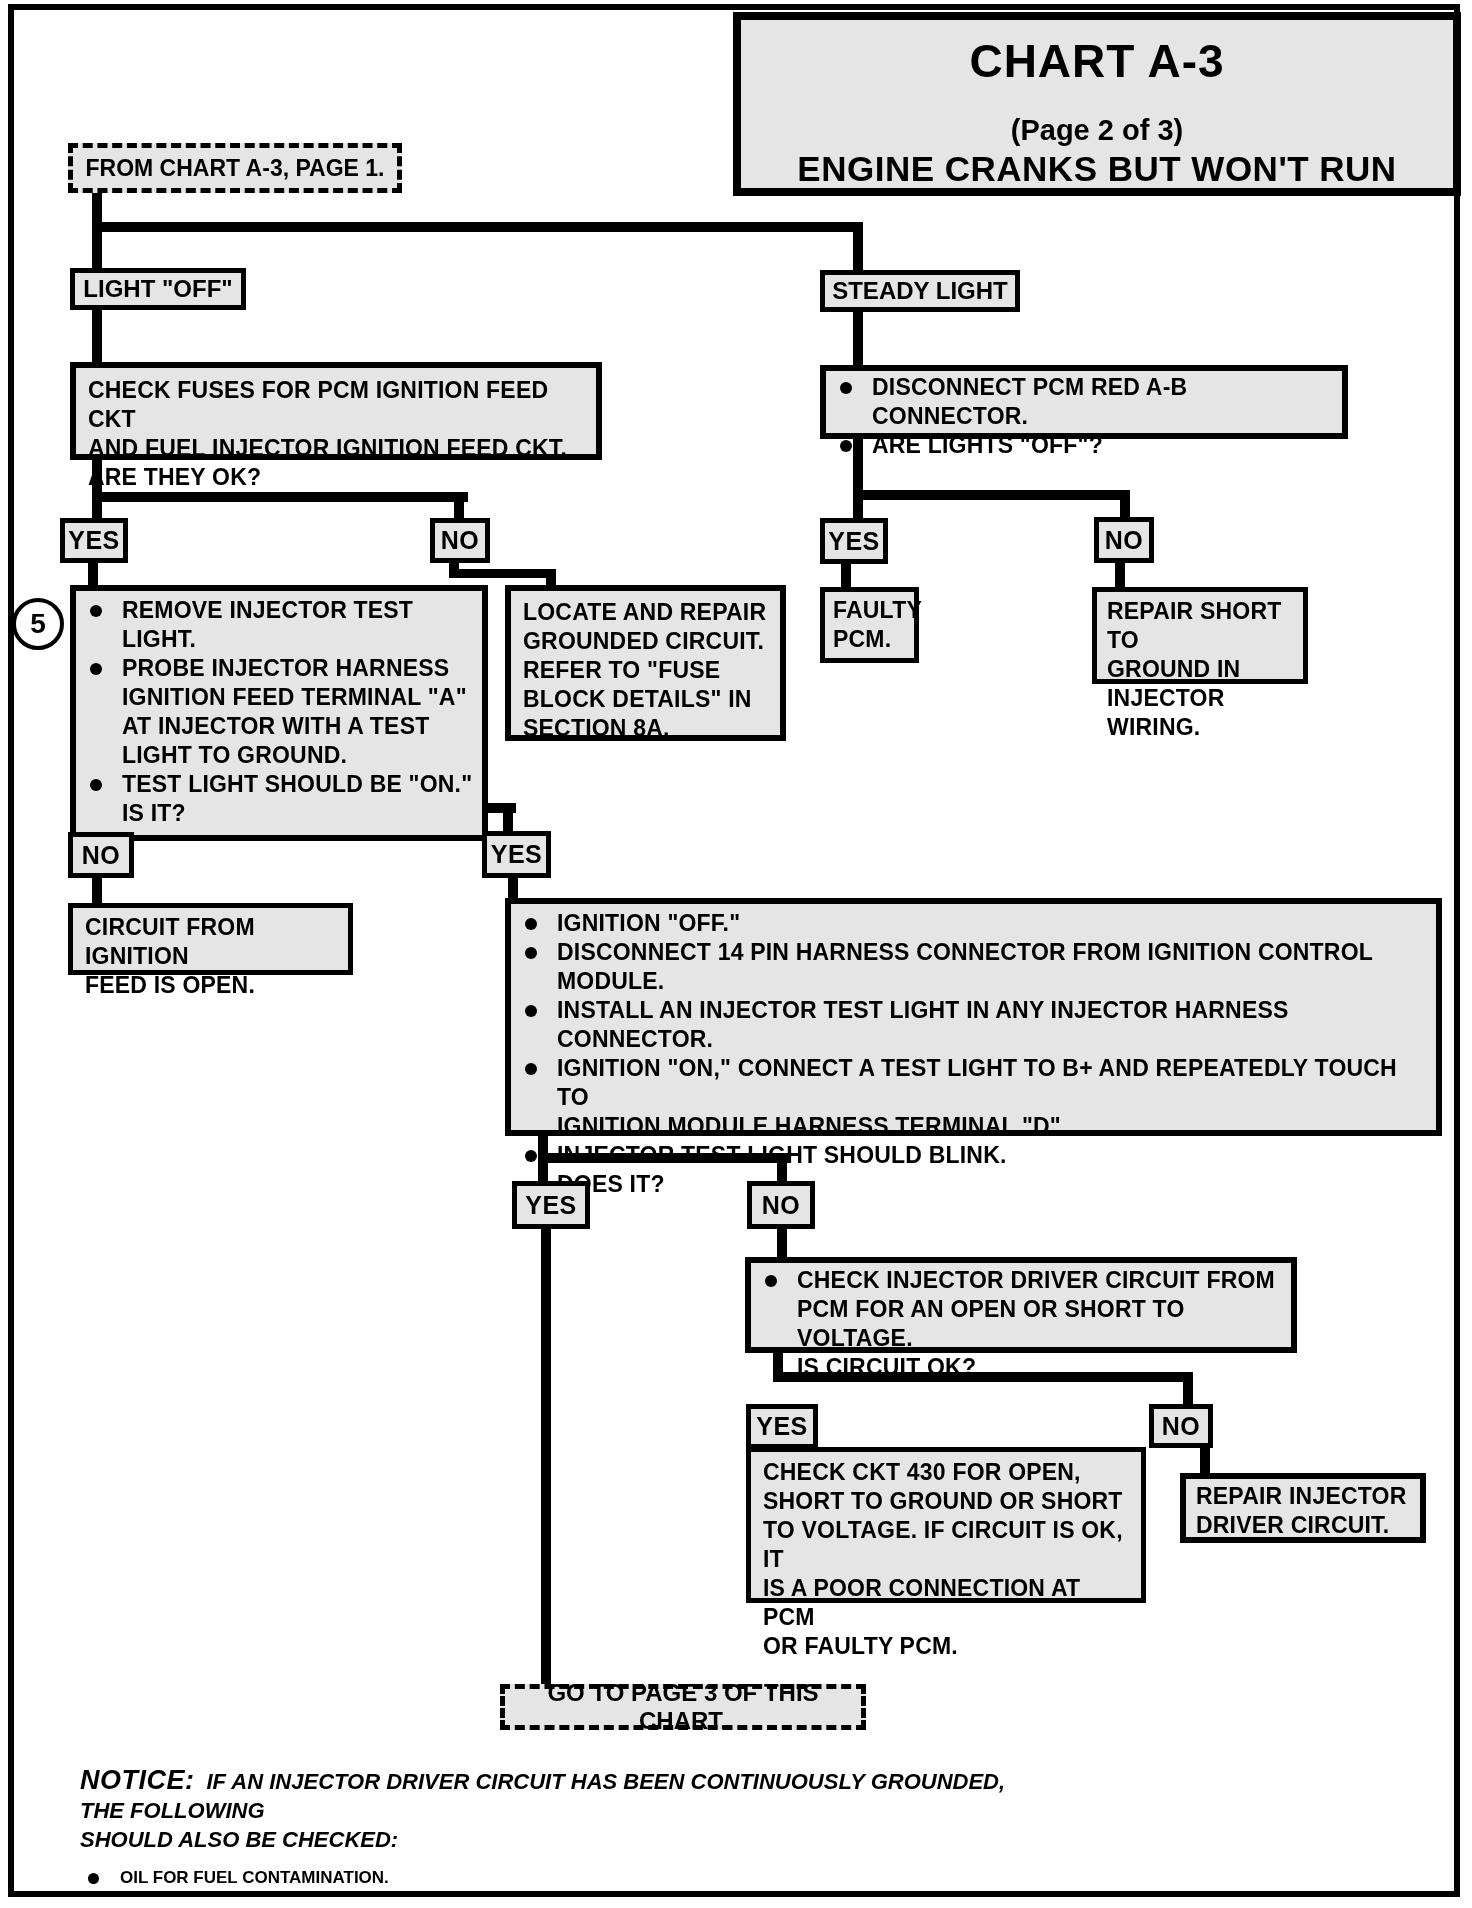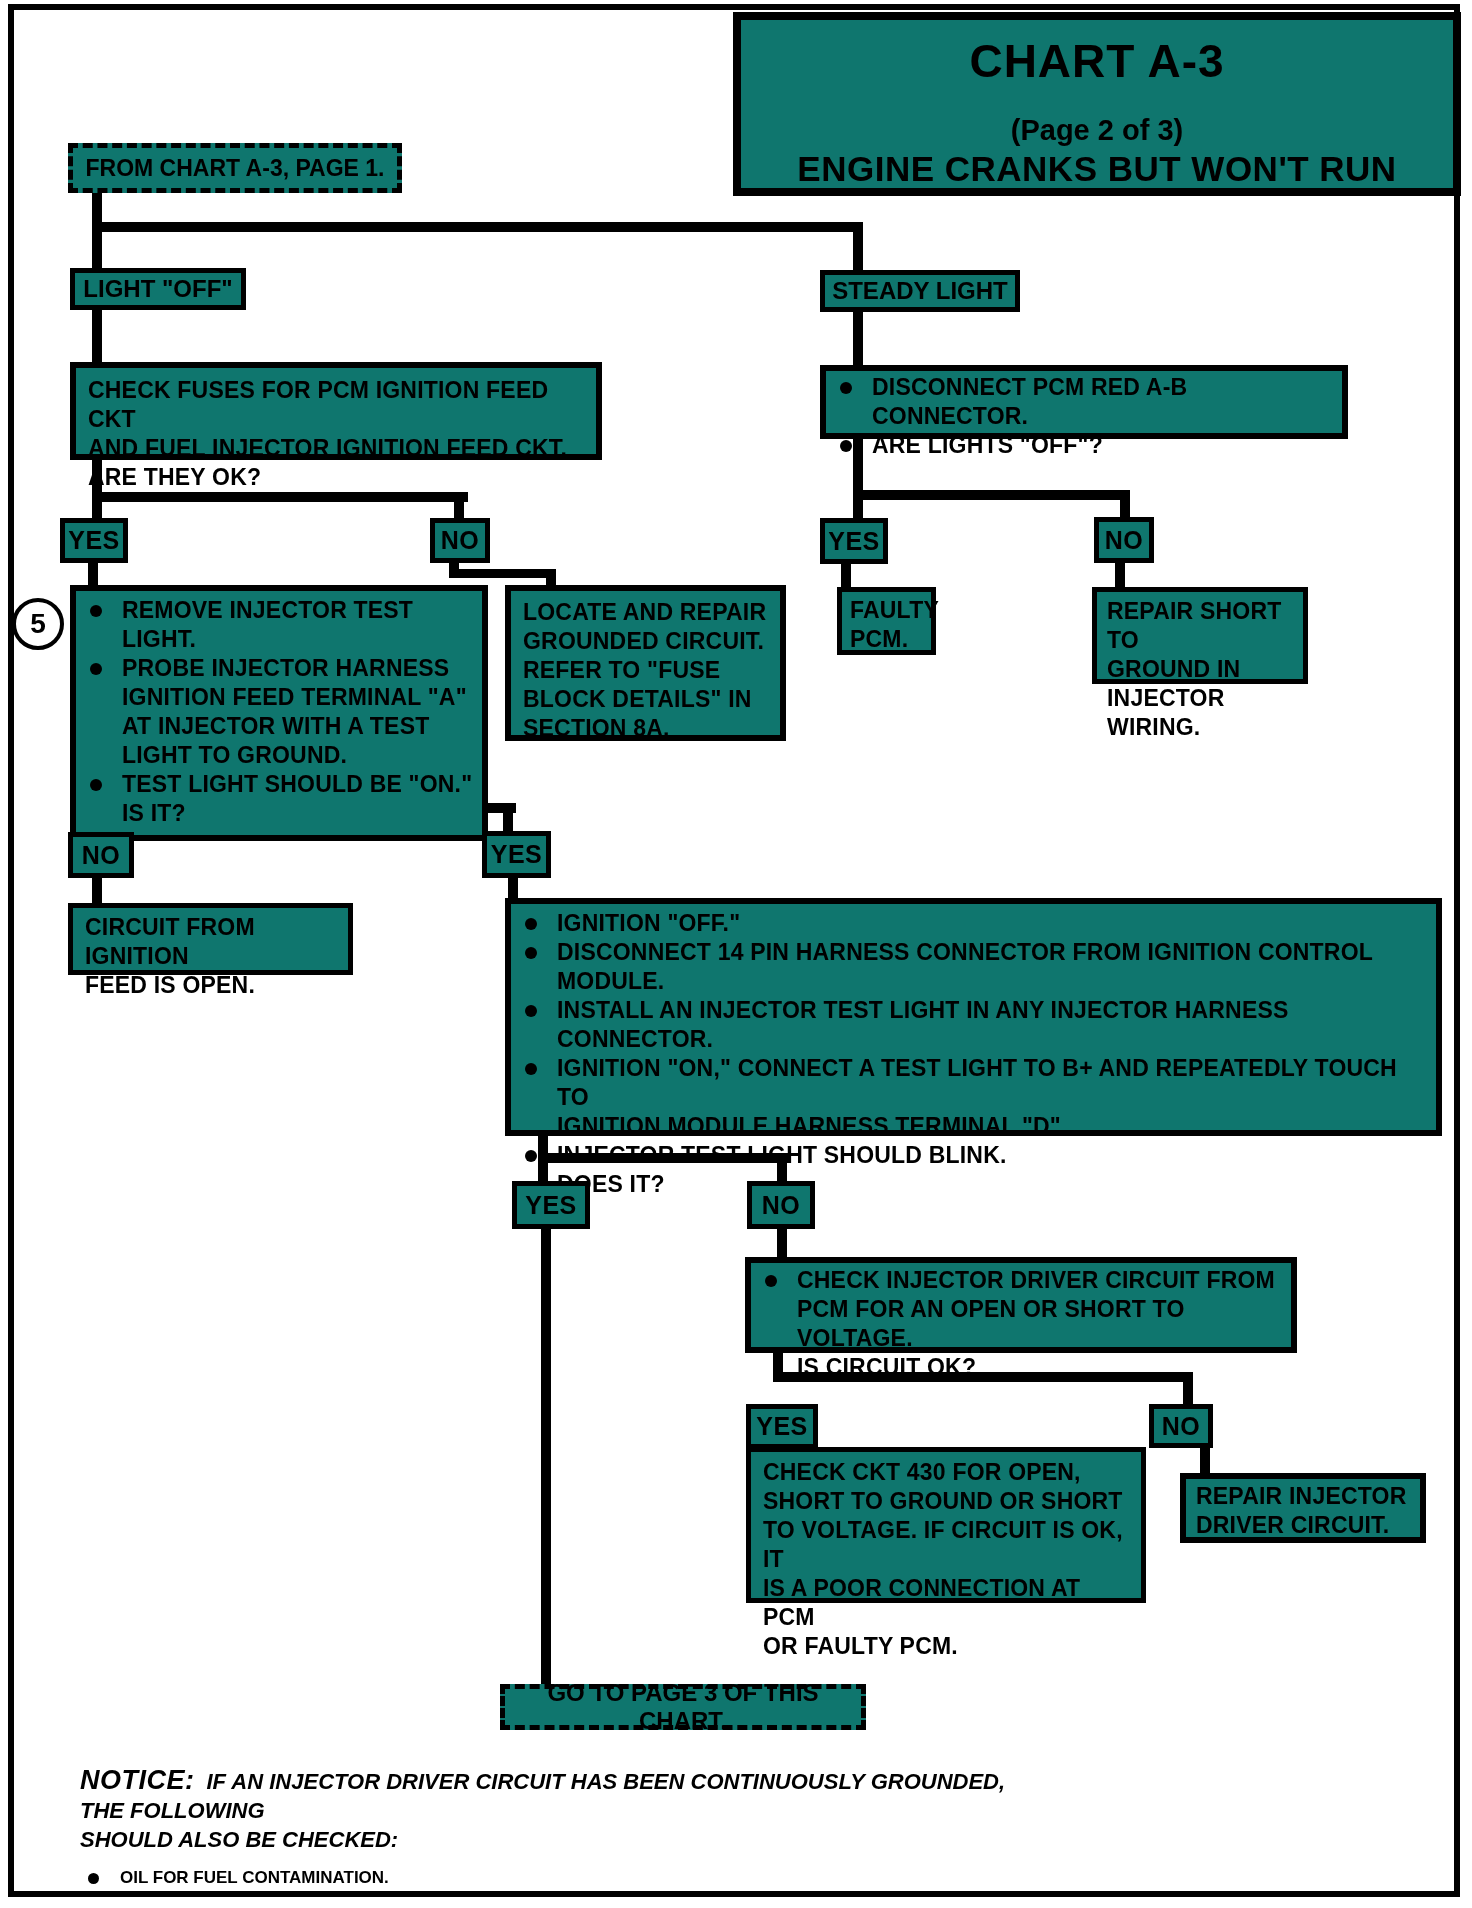--- a/index.html
+++ b/index.html
@@ -18,21 +18,21 @@
   }
   .frame {
     position:absolute;
     left:8px; top:4px; width:1452px; height:1893px;
     border:6px solid #000;
   }
   .line { position:absolute; background:#000; }
   .box {
     position:absolute;
     border:6px solid #000;
-    background:#0f766e;
+    background:#e5e5e5;
   }
   .b5 { border-width:5px; }
   .dashed { border:5px dashed #000; }
   .center { display:flex; align-items:center; justify-content:center; text-align:center; }
   .lbl { font-size:25px; letter-spacing:0.5px; }
   .txt {
     font-size:23px;
     line-height:29px;
     padding:8px 12px;
     white-space:pre-line;
@@ -195,21 +195,21 @@
     </ul>
   </div>
 
   <div class="box b5 center lbl" style="left:820px;top:518px;width:68px;height:46px">
     <span>YES</span>
   </div>
   <div class="box b5 center lbl" style="left:1094px;top:517px;width:60px;height:46px">
     <span>NO</span>
   </div>
 
-  <div class="box b5" style="left:837px;top:587px;width:99px;height:68px">
+  <div class="box b5" style="left:820px;top:587px;width:99px;height:76px">
     <div class="txt" style="padding:4px 8px">FAULTY
 PCM.</div>
   </div>
 
   <div class="box b5" style="left:1092px;top:587px;width:216px;height:97px">
     <div class="txt" style="padding:5px 10px">REPAIR SHORT TO
 GROUND IN
 INJECTOR WIRING.</div>
   </div>
 

